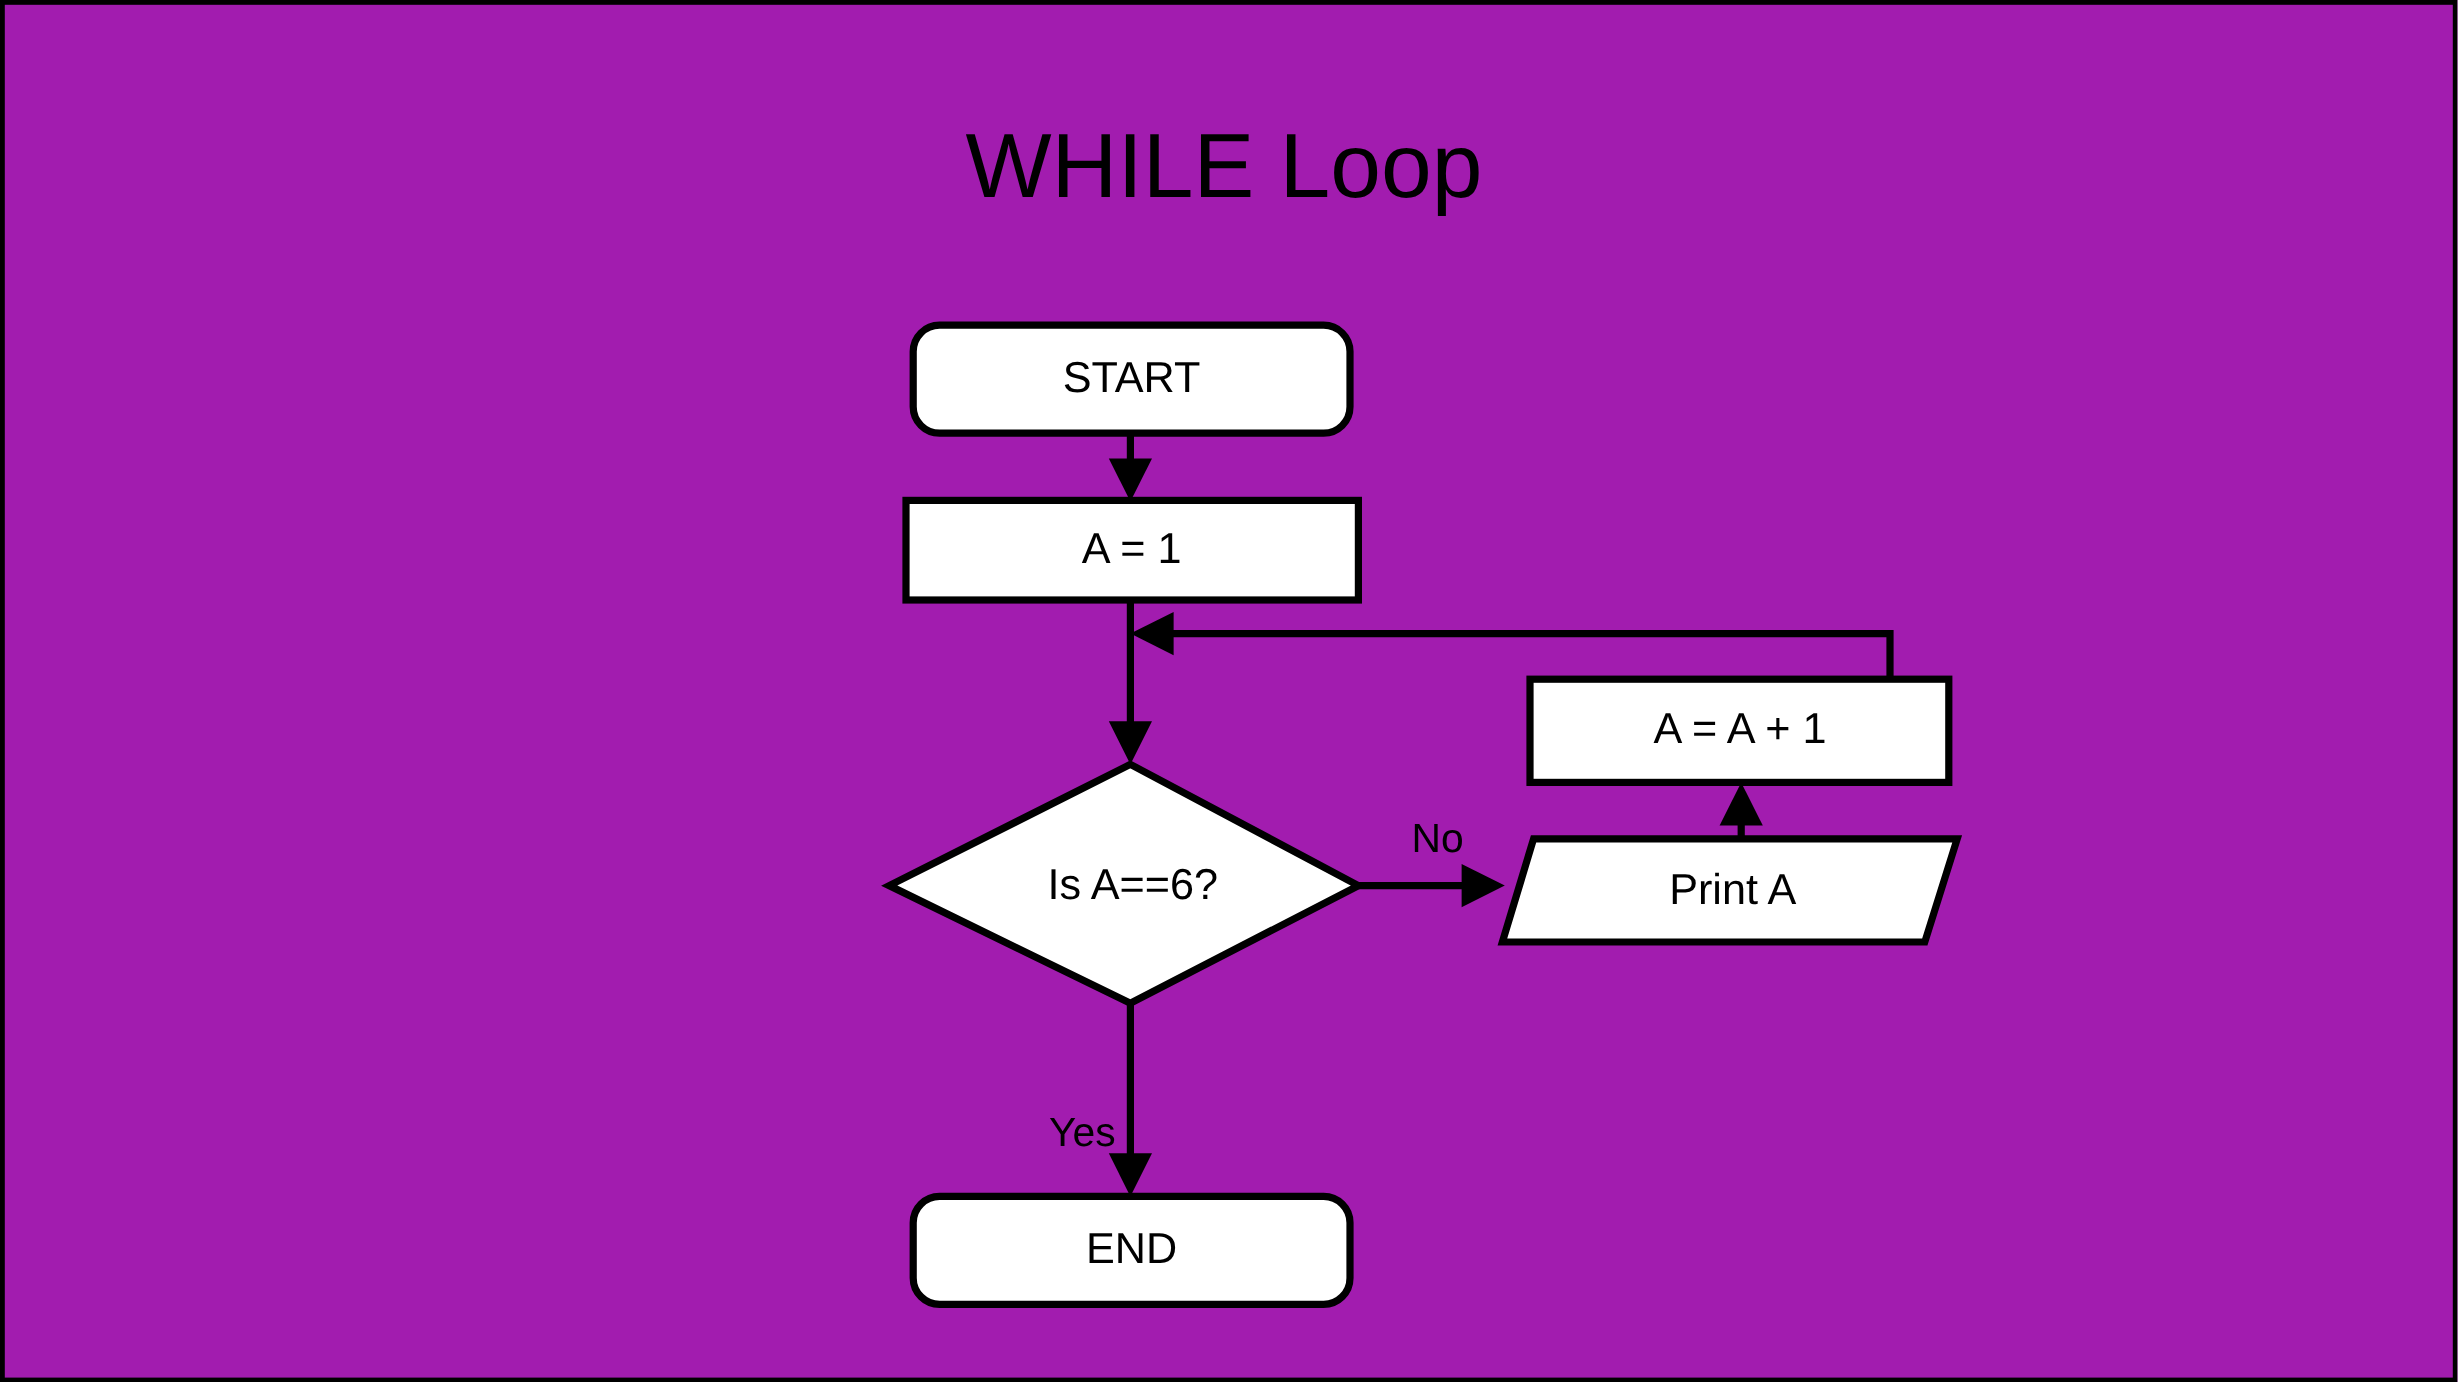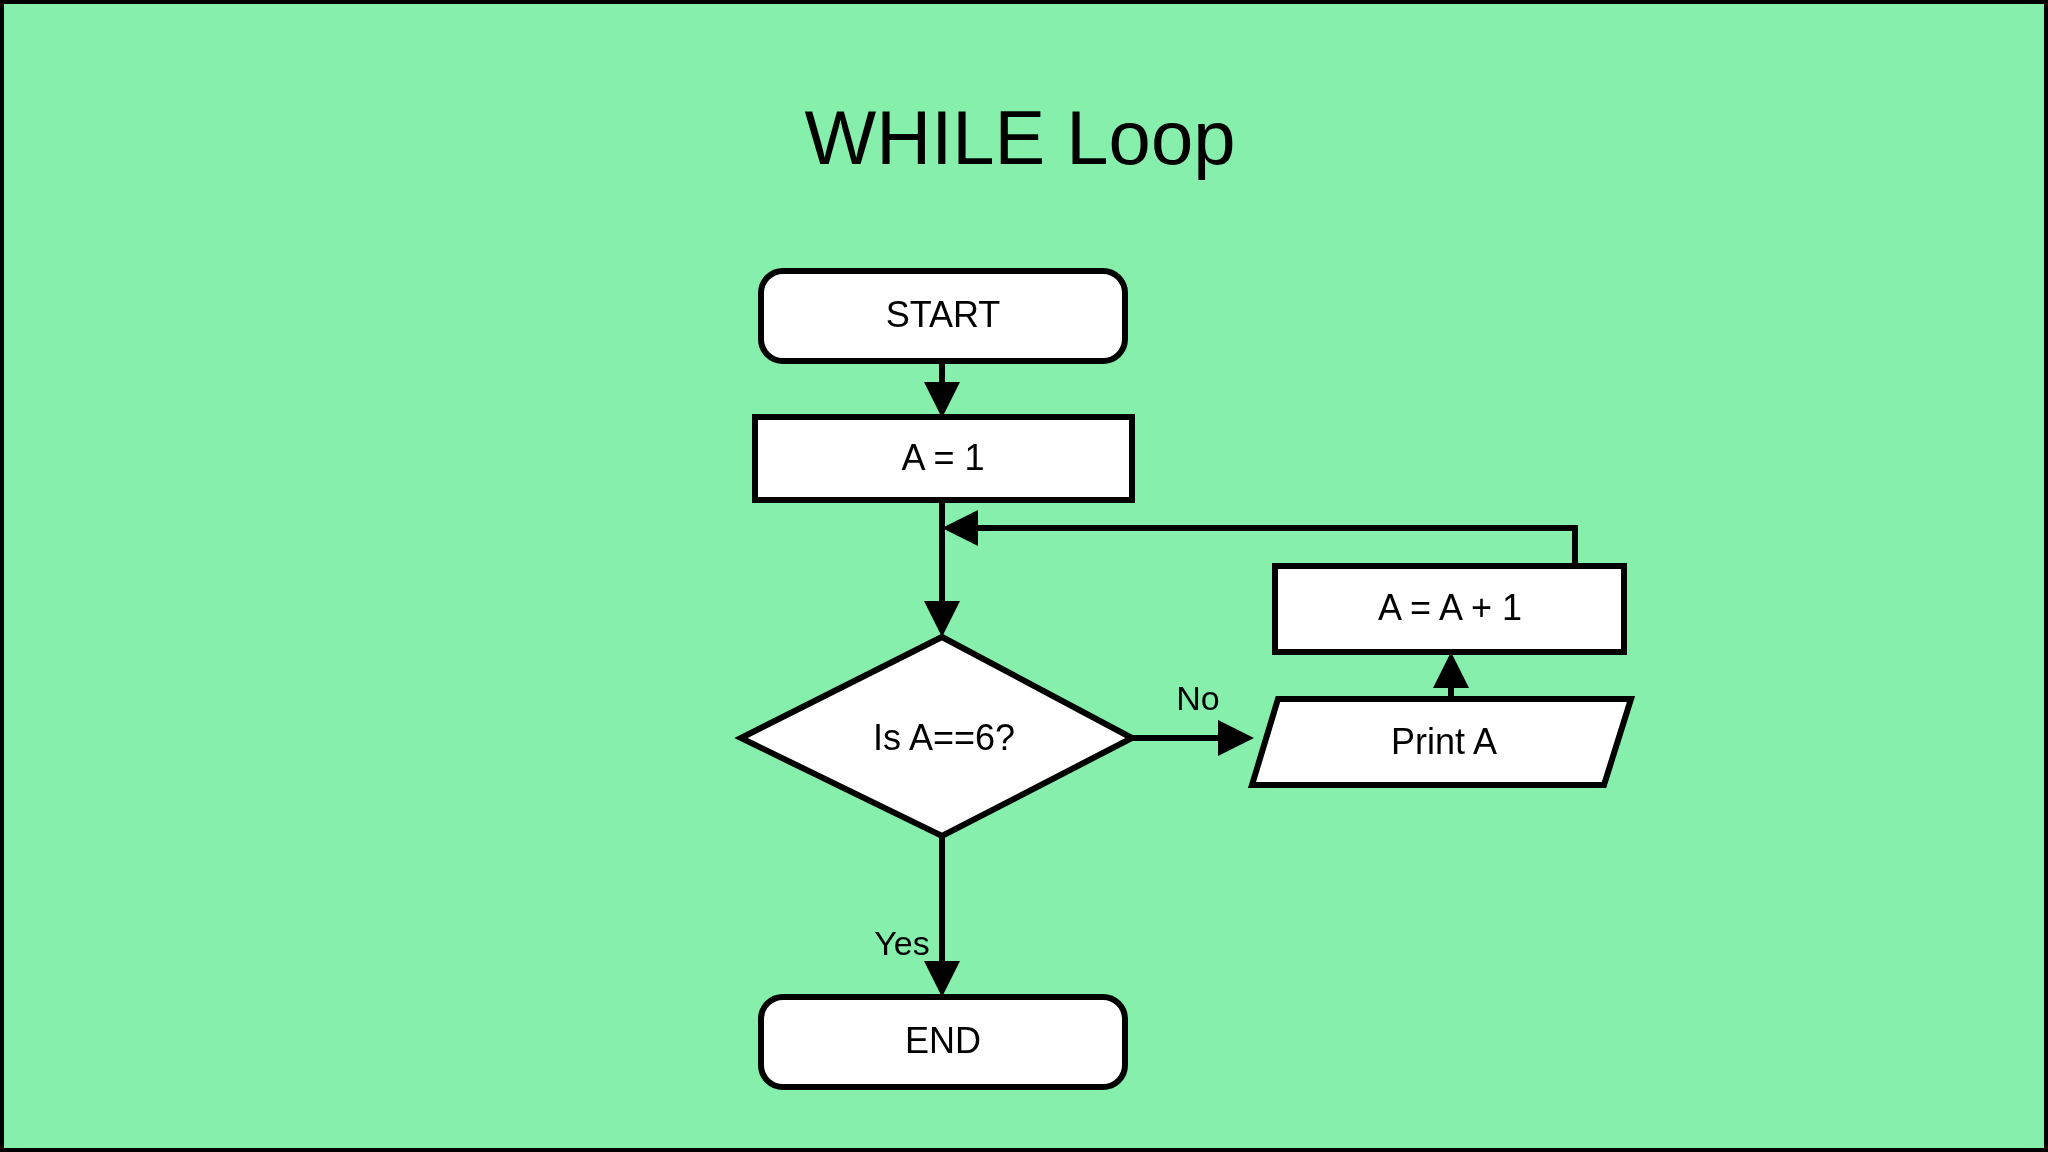--- a/index.html
+++ b/index.html
@@ -10,21 +10,21 @@
   body {
     width: 2048px;
     height: 1152px;
     font-family: "Liberation Sans", sans-serif;
     overflow: hidden;
   }
   #slide {
     position: relative;
     width: 2048px;
     height: 1152px;
-    background: #86efac;
+    background: #a21caf;
     box-sizing: border-box;
     border: 4px solid #000000;
     text-decoration: underline;
   }
   #flow-svg {
     position: absolute;
     left: 0;
     top: 0;
     width: 2040px;
     height: 1144px;

